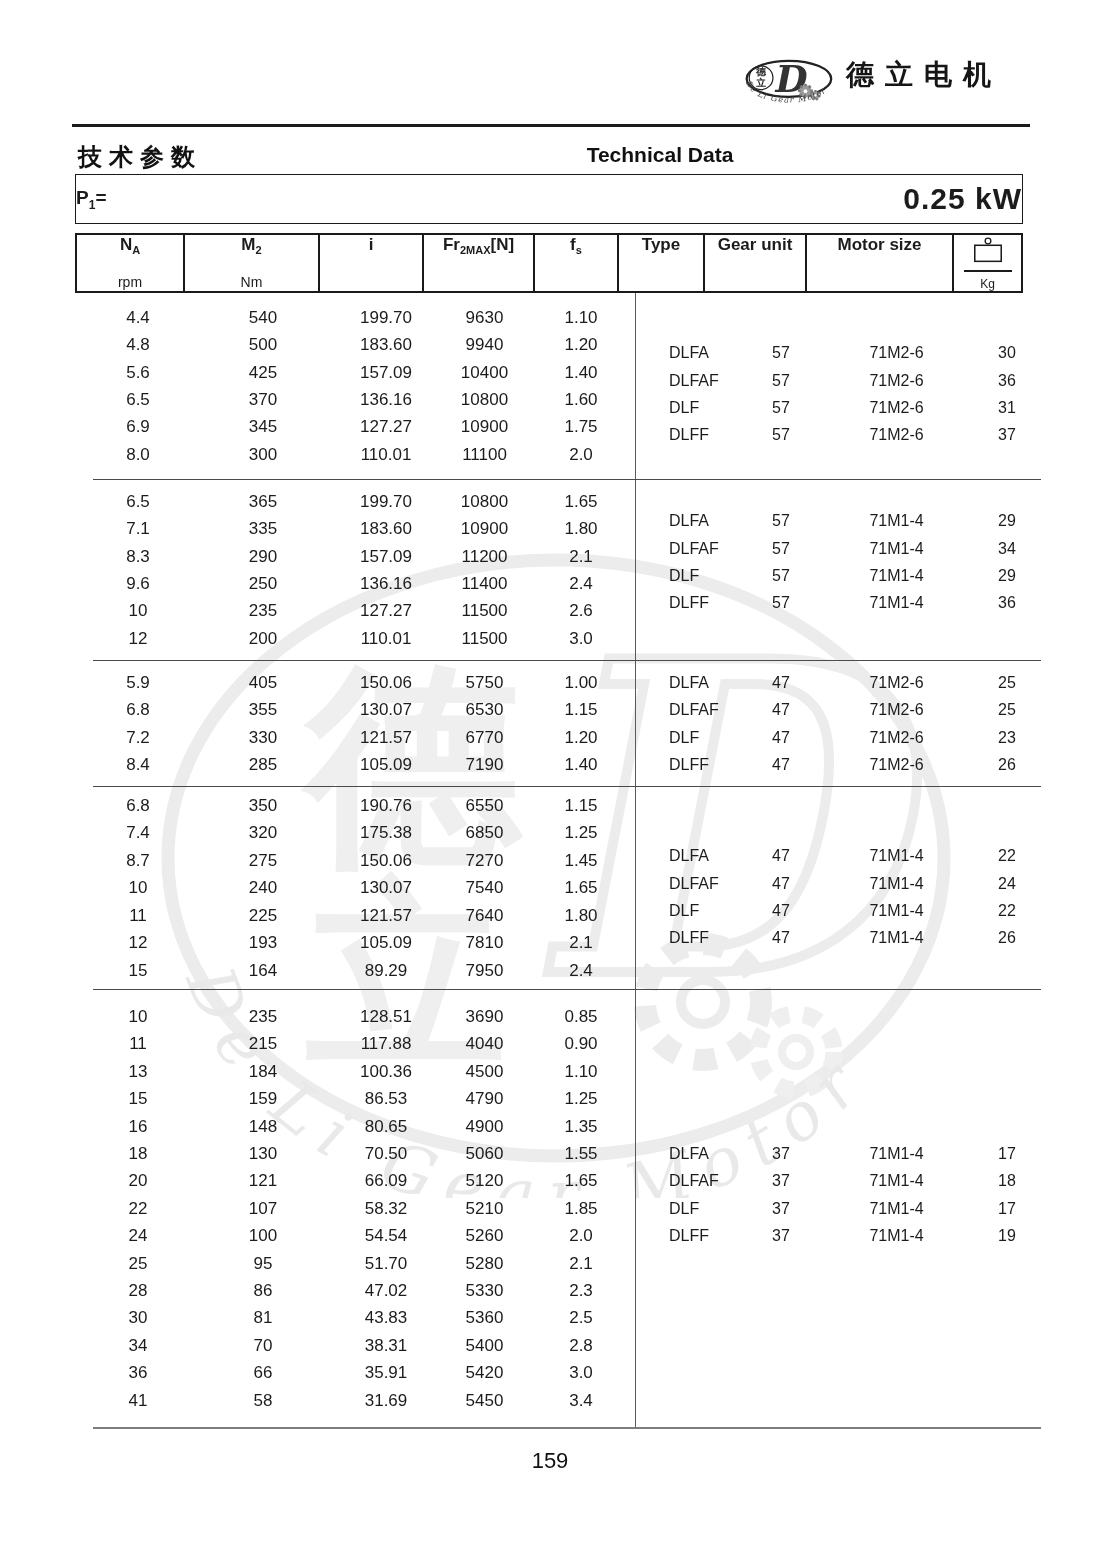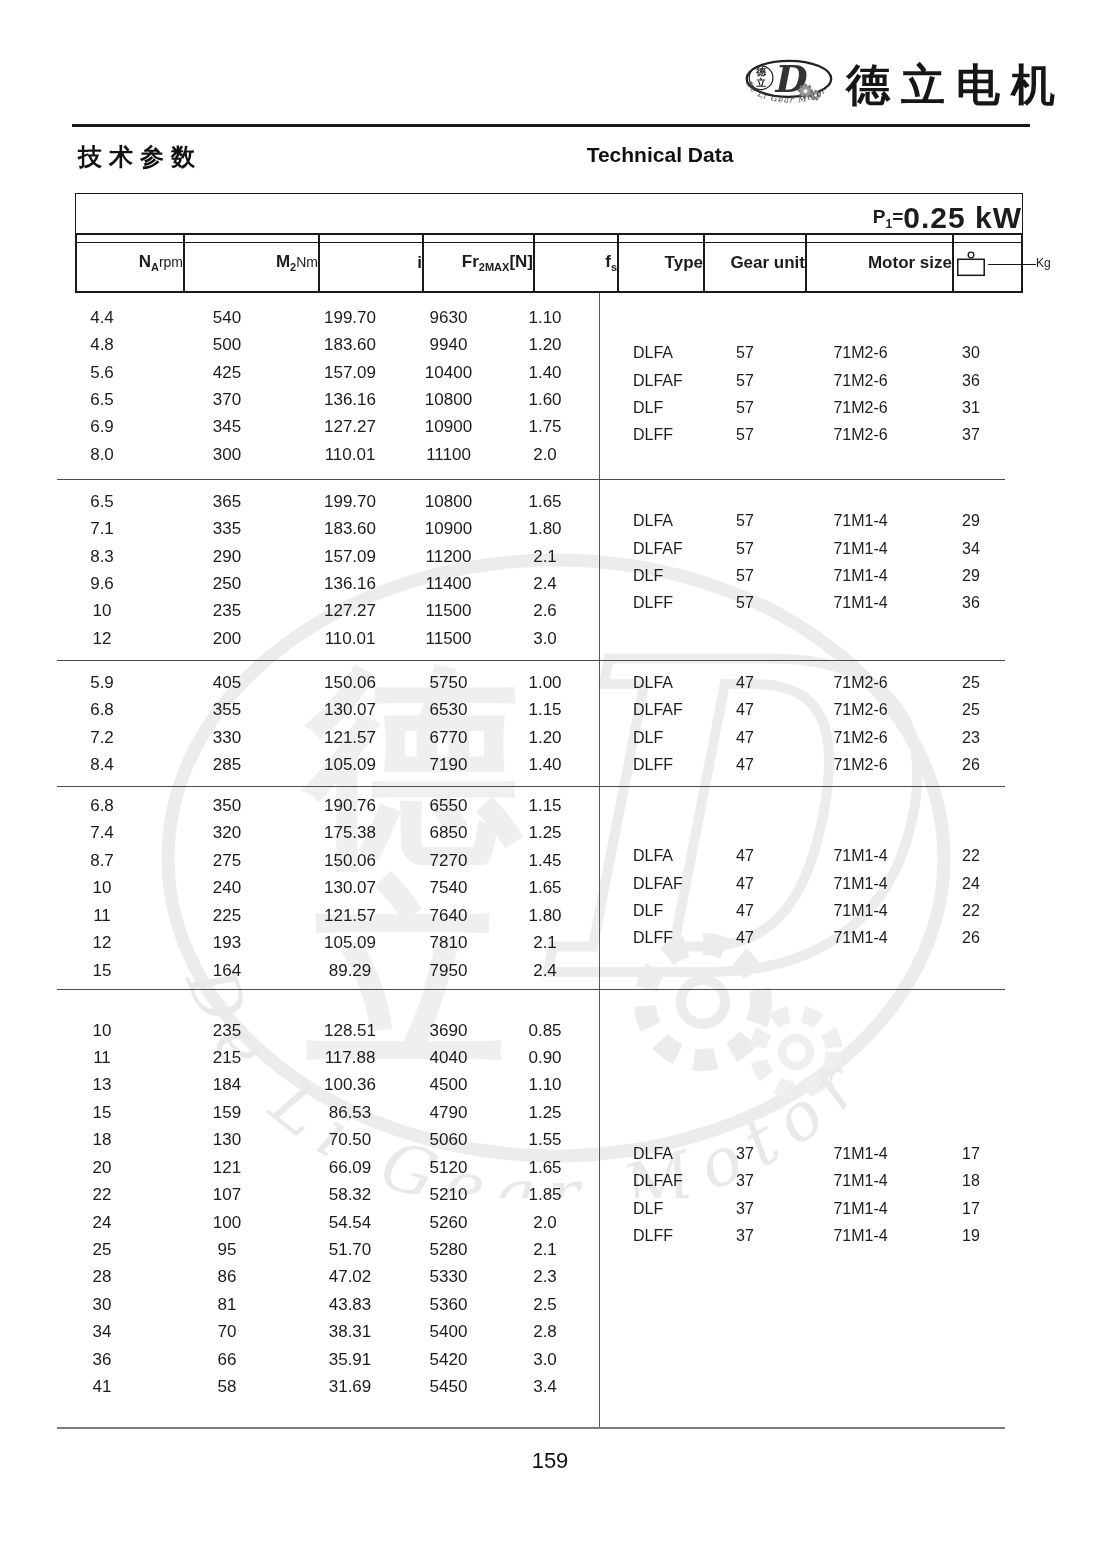--- a/index.html
+++ b/index.html
@@ -1,46 +1,46 @@
 <!DOCTYPE html>
 <html><head>
 <meta charset="utf-8">
 <style>
   html,body{margin:0;padding:0;background:#ffffff;}
   .page{position:relative;width:1100px;height:1555px;background:#ffffff;overflow:hidden;
         font-family:"Liberation Sans","DejaVu Sans",sans-serif;color:#1c1c1c;}
   
   .brand-logo{position:absolute;left:738px;top:52px;width:106px;height:66px;}
   .brand-name{position:absolute;left:846px;top:56px;font-family:"DejaVu Serif","Liberation Serif",serif;
-              font-weight:bold;font-size:44px;letter-spacing:11px;color:#161616;white-space:nowrap;}
+              font-weight:bold;font-size:28px;letter-spacing:11px;color:#161616;white-space:nowrap;}
   .top-rule{position:absolute;left:72px;top:124px;width:958px;height:3px;background:#1a1a1a;}
   
   .title-zh{position:absolute;left:78px;top:141px;font-size:24px;font-weight:bold;letter-spacing:7px;color:#111;}
   .title-en{position:absolute;left:560px;top:143px;width:200px;text-align:center;
             font-size:21px;font-weight:bold;color:#111;}
   
-  .power-box{position:absolute;left:75px;top:193px;width:948px;height:50px;box-sizing:border-box;
-             border:1.5px solid #1a1a1a;display:flex;align-items:center;justify-content:flex-end;}
+  .power-box{position:absolute;left:75px;top:174px;width:948px;height:50px;box-sizing:border-box;
+             border:1.5px solid #1a1a1a;display:flex;align-items:center;justify-content:space-between;}
   .p-small{font-size:19px;font-weight:bold;}
   .p-small sub{font-size:12px;}
   .p-big{font-size:30px;font-weight:bold;letter-spacing:1px;}
   
   .thead{position:absolute;left:75px;top:233px;width:948px;height:60px;box-sizing:border-box;
          border:2px solid #1a1a1a;display:grid;z-index:2;background:transparent;
          grid-template-columns:108px 135px 104px 111px 84px 86px 102px 147px 1fr;}
-  .hc{border-right:2px solid #1a1a1a;display:flex;flex-direction:row;align-items:center;justify-content:flex-end;line-height:1.12;}
+  .hc{border-right:2px solid #1a1a1a;display:flex;flex-direction:column;align-items:center;justify-content:space-between;line-height:1.12;}
   .hc:last-child{border-right:none;}
   .hb{font-weight:bold;font-size:17px;}
   .hsub{font-weight:bold;font-size:11px;}
   .hu{font-size:14px;}
   .kgc{padding-top:2px;}
   .kg-rule{width:48px;height:1.5px;background:#1a1a1a;margin:2px 0 1px 0;}
   .kg-label{font-size:12px;}
   
-  .tbody{position:absolute;left:57px;top:293px;width:948px;z-index:1;
+  .tbody{position:absolute;left:93px;top:293px;width:948px;z-index:1;
          border-bottom:2.5px solid #7d7d7d;box-sizing:content-box;}
   .section{display:flex;align-items:center;box-sizing:border-box;}
   .section.sep{border-top:1.5px solid #4a4a4a;}
   .rows{width:544px;}
   .row{display:grid;grid-template-columns:108px 135px 104px 111px 84px;line-height:27.4px;font-size:17px;}
   .row span{text-align:center;}
   .row .c0{padding-right:18px;}
   .row .c1{padding-right:11px;}
   .row .c2{padding-right:4px;}
   .row .c3{padding-right:22px;}
@@ -428,20 +428,27 @@
             <span class="c4">1.10</span>
           </div>
           <div class="row">
             <span class="c0">15</span>
             <span class="c1">159</span>
             <span class="c2">86.53</span>
             <span class="c3">4790</span>
             <span class="c4">1.25</span>
           </div>
           <div class="row">
+            <span class="c0">16</span>
+            <span class="c1">148</span>
+            <span class="c2">80.65</span>
+            <span class="c3">4900</span>
+            <span class="c4">1.35</span>
+          </div>
+          <div class="row">
             <span class="c0">18</span>
             <span class="c1">130</span>
             <span class="c2">70.50</span>
             <span class="c3">5060</span>
             <span class="c4">1.55</span>
           </div>
           <div class="row">
             <span class="c0">20</span>
             <span class="c1">121</span>
             <span class="c2">66.09</span>

